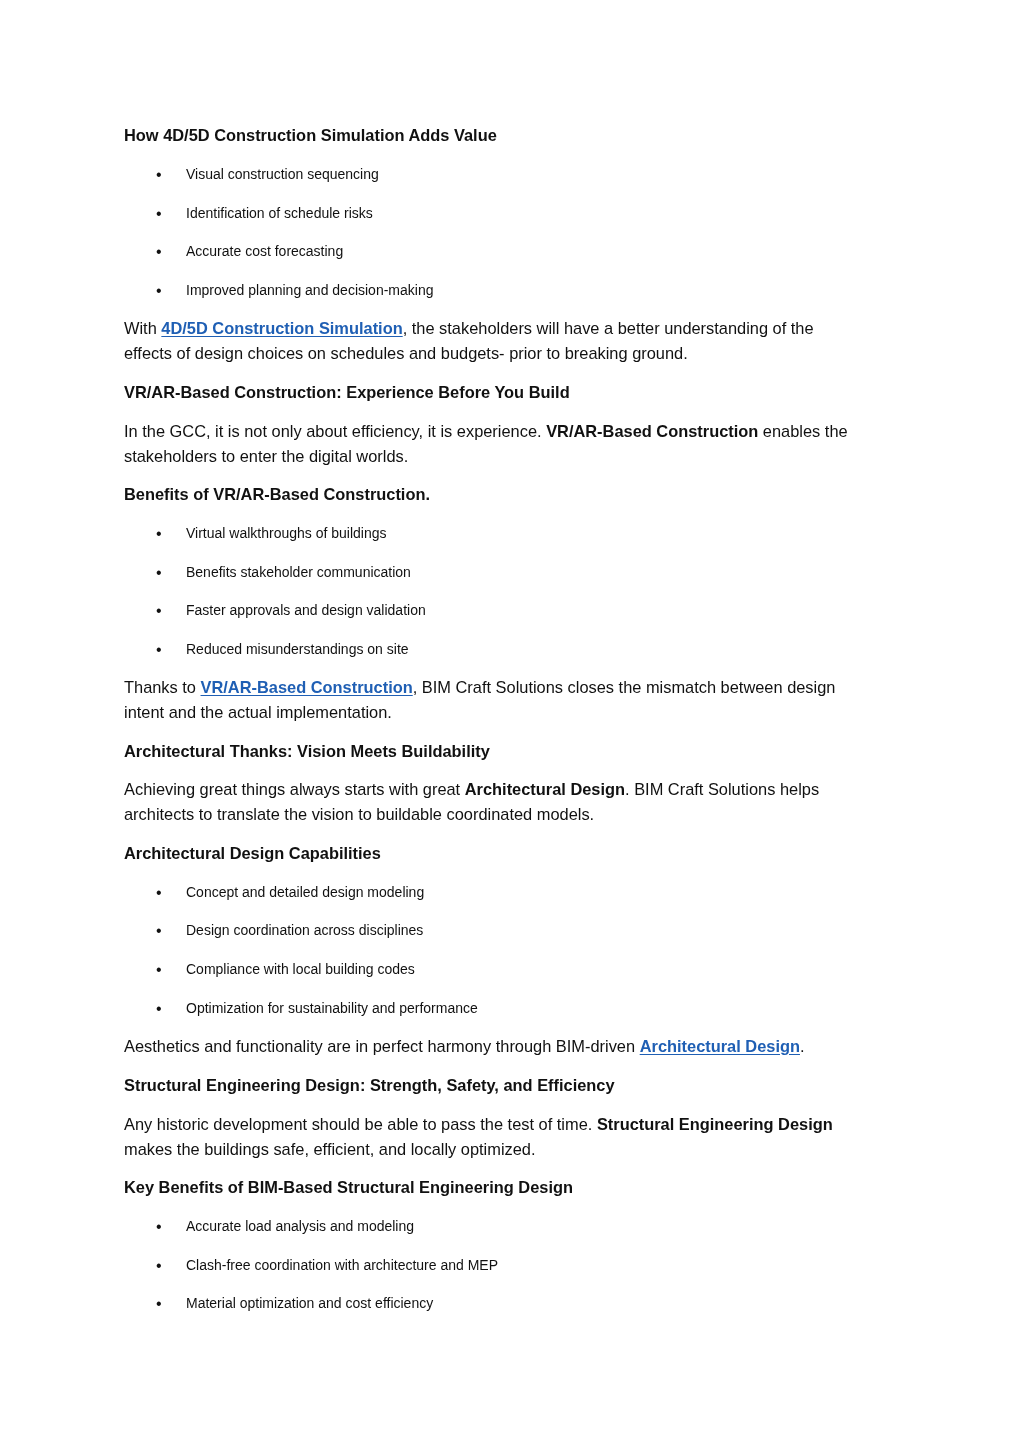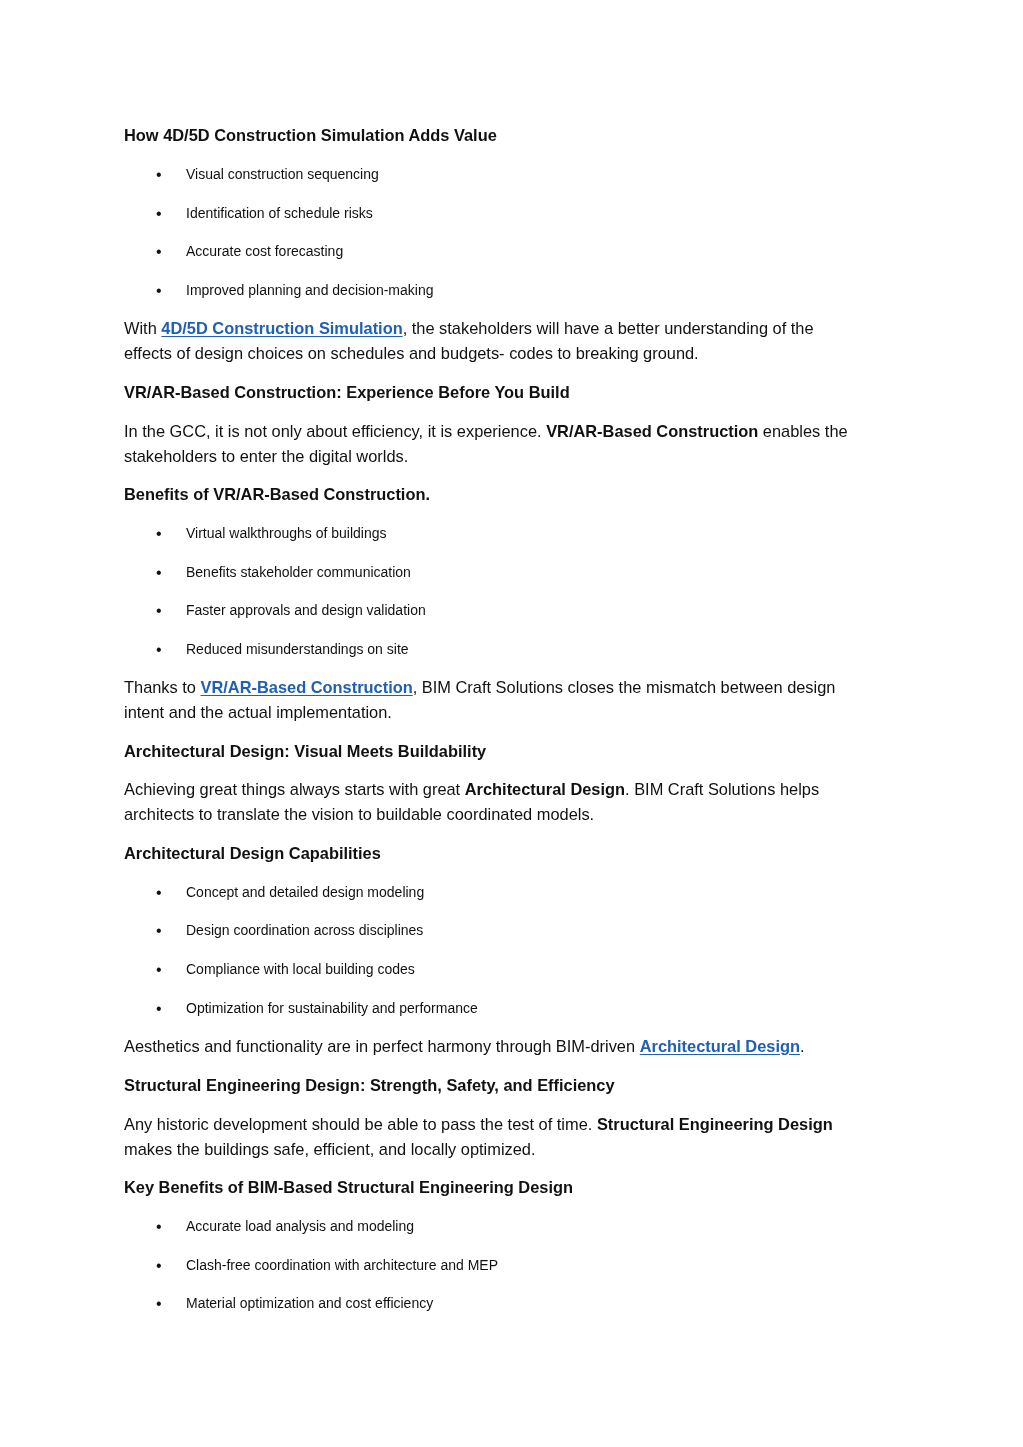--- a/index.html
+++ b/index.html
@@ -25,21 +25,21 @@
       <span class="btext" style="top:162px">Visual construction sequencing</span>
     <span class="bullet" style="top:201px">•</span>
       <span class="btext" style="top:201px">Identification of schedule risks</span>
     <span class="bullet" style="top:239px">•</span>
       <span class="btext" style="top:239px">Accurate cost forecasting</span>
     <span class="bullet" style="top:278px">•</span>
       <span class="btext" style="top:278px">Improved planning and decision-making</span>
   </div>
 
   <div class="line" style="top:316px"><span>With </span><a class="link" href="#">4D/5D Construction Simulation</a><span>, the stakeholders will have a better understanding of the</span></div>
-  <div class="line" style="top:341px">effects of design choices on schedules and budgets- codes to breaking ground.</div>
+  <div class="line" style="top:341px">effects of design choices on schedules and budgets- prior to breaking ground.</div>
 
   <div class="line h" style="top:380px">VR/AR-Based Construction: Experience Before You Build</div>
 
   <div class="line" style="top:419px"><span>In the GCC, it is not only about efficiency, it is experience. </span><b>VR/AR-Based Construction</b><span> enables the</span></div>
   <div class="line" style="top:444px">stakeholders to enter the digital worlds.</div>
 
   <div class="line h" style="top:482px">Benefits of VR/AR-Based Construction.</div>
 
   <div>
     <span class="bullet" style="top:521px">•</span>
@@ -48,21 +48,21 @@
       <span class="btext" style="top:560px">Benefits stakeholder communication</span>
     <span class="bullet" style="top:598px">•</span>
       <span class="btext" style="top:598px">Faster approvals and design validation</span>
     <span class="bullet" style="top:637px">•</span>
       <span class="btext" style="top:637px">Reduced misunderstandings on site</span>
   </div>
 
   <div class="line" style="top:675px"><span>Thanks to </span><a class="link" href="#">VR/AR-Based Construction</a><span>, BIM Craft Solutions closes the mismatch between design</span></div>
   <div class="line" style="top:700px">intent and the actual implementation.</div>
 
-  <div class="line h" style="top:739px">Architectural Design: Visual Meets Buildability</div>
+  <div class="line h" style="top:739px">Architectural Thanks: Vision Meets Buildability</div>
 
   <div class="line" style="top:777px"><span>Achieving great things always starts with great </span><b>Architectural Design</b><span>. BIM Craft Solutions helps</span></div>
   <div class="line" style="top:802px">architects to translate the vision to buildable coordinated models.</div>
 
   <div class="line h" style="top:841px">Architectural Design Capabilities</div>
 
   <div>
     <span class="bullet" style="top:880px">•</span>
       <span class="btext" style="top:880px">Concept and detailed design modeling</span>
     <span class="bullet" style="top:918px">•</span>

